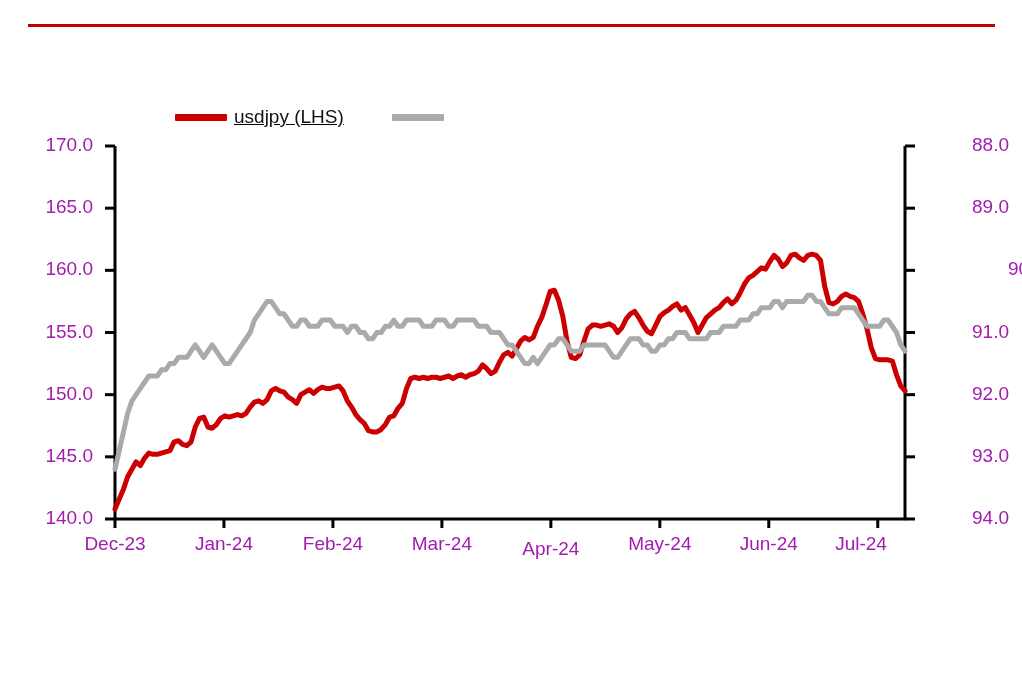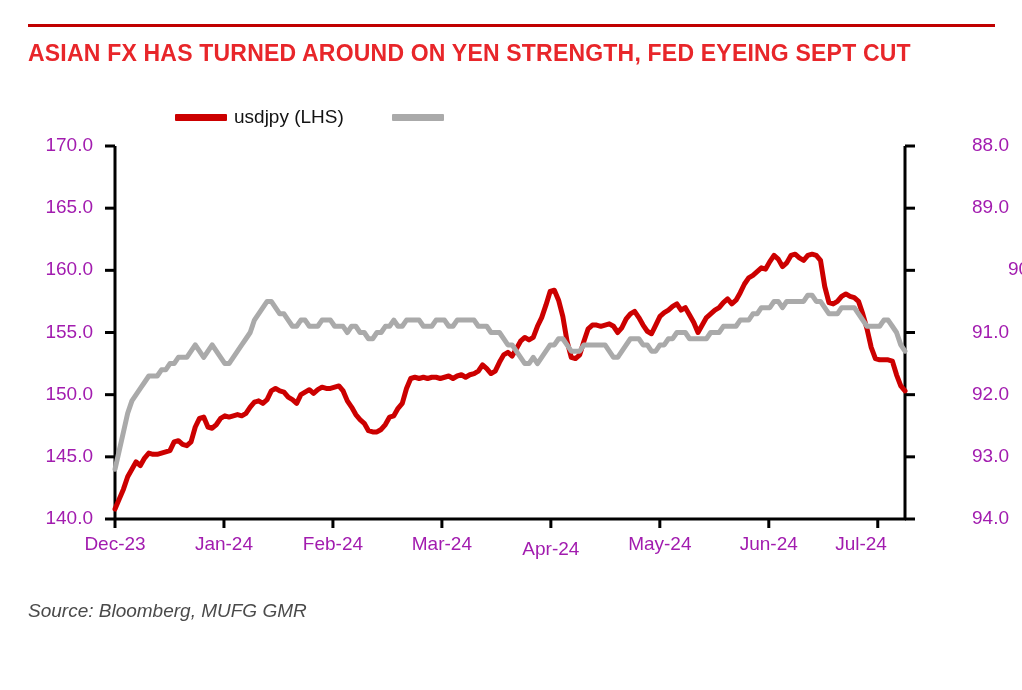--- a/index.html
+++ b/index.html
@@ -39,20 +39,21 @@
     white-space: nowrap;
     font-family: "Liberation Sans", sans-serif;
   }
   .legend {
     position: absolute;
     left: 175px;
     top: 106px;
     display: flex;
     align-items: center;
     gap: 48px;
+    text-decoration: underline;
   }
   .legend-item {
     display: flex;
     align-items: center;
     gap: 7px;
   }
   .legend-swatch {
     display: inline-block;
     width: 52px;
     height: 7px;
@@ -103,21 +104,20 @@
     white-space: nowrap;
   }
 </style>
 </head>
 <body>
 
 <div id="root">
 
   <div class="title-rule"></div>
 
-  <div class="chart-title">ASIAN FX HAS TURNED AROUND ON YEN STRENGTH, FED EYEING SEPT CUT</div>
 
   <div class="legend">
     <div class="legend-item">
       <span class="legend-swatch" id="sw0" style="background: rgb(204, 0, 0);"></span>
       <span class="legend-label">usdjpy (LHS)</span>
     </div>
     <div class="legend-item">
       <span class="legend-swatch" id="sw1" style="background: rgb(170, 170, 170);"></span>
     </div>
   </div>
@@ -170,15 +170,14 @@
       <div class="axis-label xlabel" style="left: 60px; top: 533px;">Dec-23</div>
       <div class="axis-label xlabel" style="left: 168.966px; top: 533px;">Jan-24</div>
       <div class="axis-label xlabel" style="left: 277.931px; top: 533px;">Feb-24</div>
       <div class="axis-label xlabel" style="left: 386.897px; top: 533px;">Mar-24</div>
       <div class="axis-label xlabel" style="left: 495.862px; top: 538px;">Apr-24</div>
       <div class="axis-label xlabel" style="left: 604.828px; top: 533px;">May-24</div>
       <div class="axis-label xlabel" style="left: 713.793px; top: 533px;">Jun-24</div>
       <div class="axis-label xlabel" style="left: 806px; top: 533px;">Jul-24</div>
     </div>
 
-  <div class="source">Source: Bloomberg, MUFG GMR</div>
 
 </div>
 
 </body></html>

